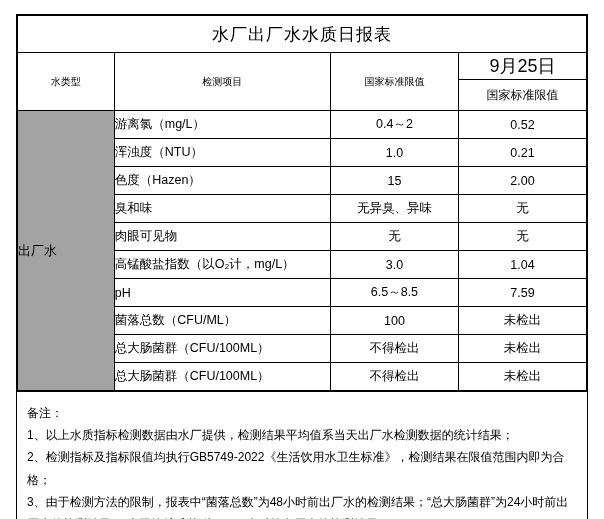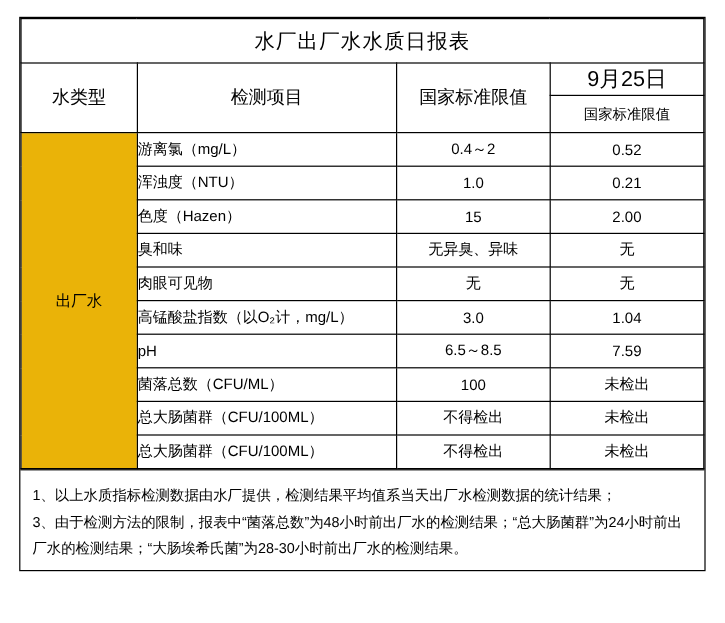--- a/index.html
+++ b/index.html
@@ -40,37 +40,36 @@
     text-align: center;
     font-size: 17px;
     font-weight: bold;
     letter-spacing: 1px;
     border-left: none;
     border-right: none;
     border-top: none;
   }
   .hdr-tall {
     text-align: center;
-    font-size: 15px;
+    font-size: 10px;
     height: 56px;
   }
   .date-cell {
     text-align: center;
     font-size: 18px;
     font-weight: bold;
     height: 26px;
   }
   .avg-cell {
     text-align: center;
     font-size: 12px;
     height: 30px;
   }
   .watertype {
-    background: #eab308;
-    text-align: center;
+    background: #a3a3a3;
     font-size: 13px;
     vertical-align: middle;
   }
   .item-cell {
     font-size: 12.5px;
     padding-left: 8px;
     height: 27px;
   }
   .std-cell, .res-cell {
     text-align: center;
@@ -169,18 +168,20 @@
         <tr>
           <td class="item-cell">总大肠菌群（CFU/100ML）</td>
           <td class="std-cell">不得检出</td>
           <td class="res-cell">未检出</td>
         </tr>
       </tbody>
     </table>
 
     <div class="notes-wrap">
       <div class="notes">
+        <p class="notes-title">备注：</p>
         <p>1、以上水质指标检测数据由水厂提供，检测结果平均值系当天出厂水检测数据的统计结果；</p>
+        <p>2、检测指标及指标限值均执行GB5749-2022《生活饮用水卫生标准》，检测结果在限值范围内即为合格；</p>
         <p>3、由于检测方法的限制，报表中“菌落总数”为48小时前出厂水的检测结果；“总大肠菌群”为24小时前出厂水的检测结果；“大肠埃希氏菌”为28-30小时前出厂水的检测结果。</p>
       </div>
     </div>
   </div>
 </div>
 
 </body></html>

